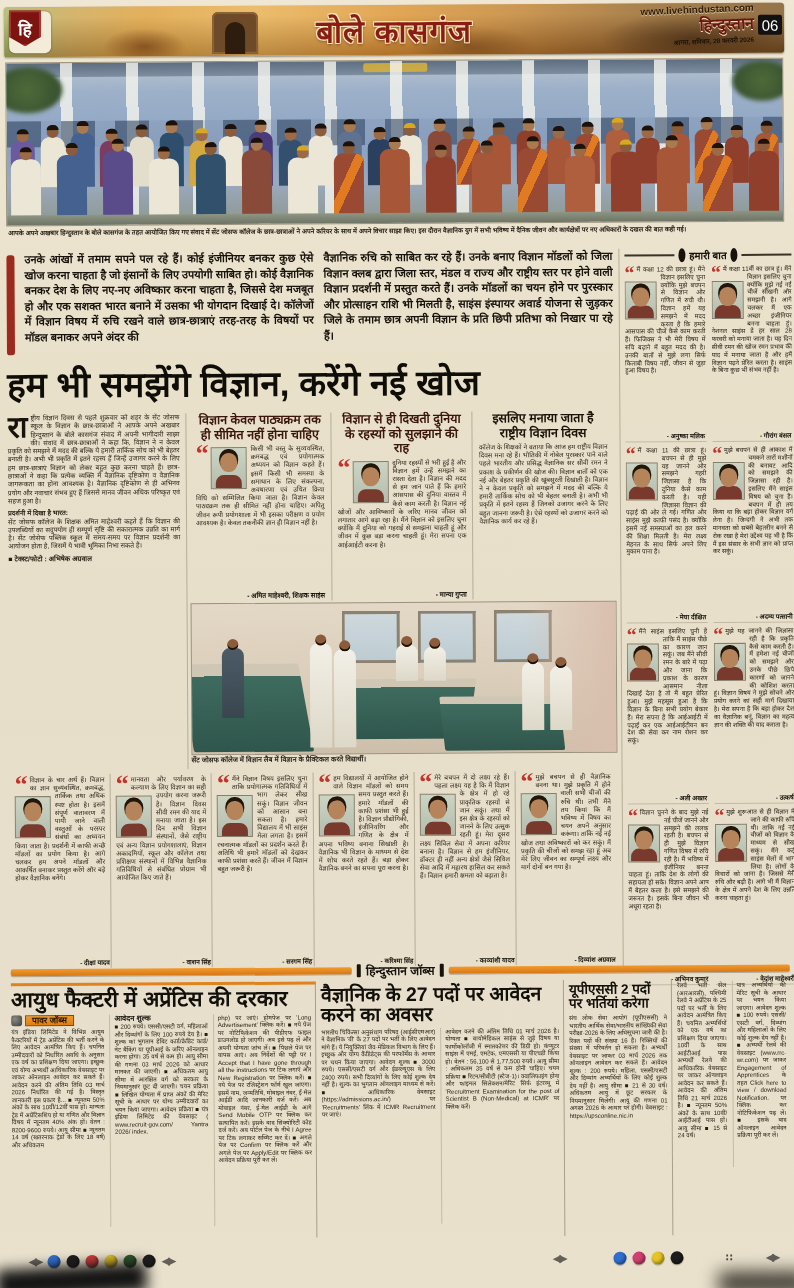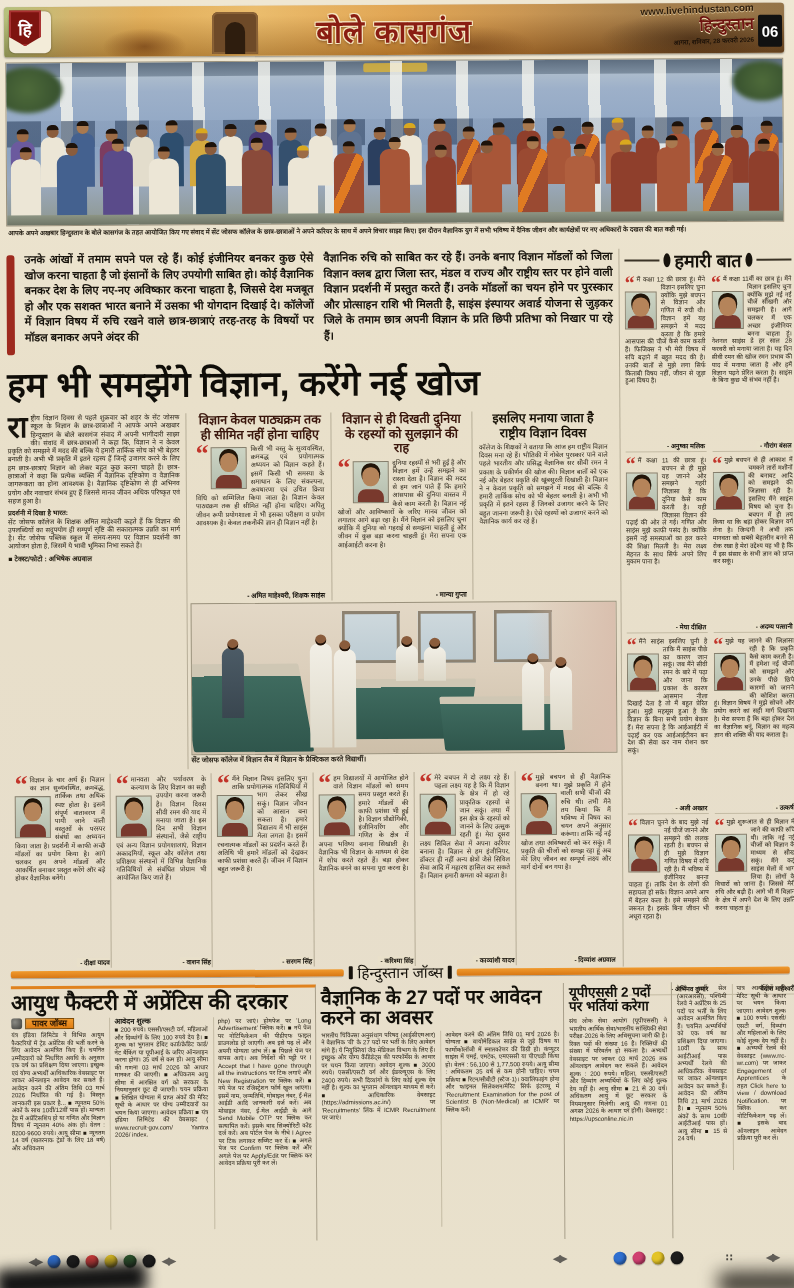--- a/index.html
+++ b/index.html
@@ -25,21 +25,21 @@
   .mh-logo-bed{position:absolute;left:5px;top:4px;width:42px;height:42px;background:#f3ecd9;border-radius:6px;box-shadow:0 0 2px rgba(0,0,0,.5);}
   .mh-logo{position:absolute;left:5px;top:3px;width:32px;height:36px;background:#7e1410;
     clip-path:polygon(0 0,100% 0,100% 74%,50% 100%,0 74%);display:flex;align-items:center;justify-content:center;
     color:#fff;font-weight:bold;font-size:17px;box-shadow:inset 0 0 0 2px #a33;}
   .mh-title{position:absolute;left:0;right:0;top:4px;text-align:center;font-size:31px;font-weight:800;color:#8a1d12;letter-spacing:1px;
     text-shadow:1px 1px 0 #f6e7c2,-1px -1px 0 #f6e7c2,1px -1px 0 #f6e7c2,-1px 1px 0 #f6e7c2,0 2px 3px rgba(60,20,5,.5);}
   .mh-right{position:absolute;right:30px;top:2px;width:185px;text-align:right;}
   .mh-web{font-size:10px;font-weight:bold;color:#2e1d0c;text-shadow:0 1px 0 rgba(255,240,200,.6);transform:rotate(-2deg);}
   .mh-brand{font-size:16px;font-weight:800;color:#6e1410;text-shadow:0 1px 0 #f6e7c2;transform:rotate(-2deg);margin-top:-1px;}
   .mh-date{font-size:6.5px;font-weight:bold;color:#1d1208;transform:rotate(-2deg);margin-top:1px;}
-  .mh-page{position:absolute;right:2px;top:12px;width:24px;height:32px;background:#111;color:#fff;font-weight:bold;font-size:15px;
+  .mh-page{position:absolute;right:2px;top:12px;width:24px;height:20px;background:#111;color:#fff;font-weight:normal;font-size:15px;
     display:flex;align-items:center;justify-content:center;border-radius:2px;}
 
   
   .gphoto{position:absolute;top:60px;left:8px;right:8px;height:162px;overflow:hidden;border:1px solid #9a917c;
     background:linear-gradient(180deg,#b9c6cf 0%,#9db0c9 18%,#8ba3c2 55%,#9aa9bd 75%,#8e978f 100%);}
   .gp-roof{position:absolute;top:0;left:0;right:0;height:14px;background:linear-gradient(180deg,#5e6e80,#7d8ea0);}
   .gp-sign{position:absolute;top:2px;left:46%;width:64px;height:9px;background:#d8b23a;border-radius:2px;opacity:.85;}
   .gp-tree{position:absolute;border-radius:50%;background:radial-gradient(circle,#4e6b3a,#3a5430 70%);filter:blur(2px);}
   .gp-pillars{position:absolute;inset:0;background:repeating-linear-gradient(90deg,transparent 0 54px,rgba(245,245,238,.8) 54px 66px);}
   .gp-band{position:absolute;left:0;right:0;top:58px;height:26px;background:repeating-linear-gradient(90deg,rgba(38,58,88,.55) 0 34px,rgba(120,140,170,.25) 34px 54px);}
@@ -86,40 +86,40 @@
   .coat{position:absolute;width:22px;border-radius:8px 8px 0 0;background:linear-gradient(#f2efe6,#ddd8c8);}
   .coat:before{content:"";position:absolute;top:-9px;left:50%;transform:translateX(-50%);width:11px;height:11px;border-radius:50%;background:#8a5c3c;box-shadow:0 -2px 0 0 #1d120a inset;}
   .coat.dark{background:linear-gradient(#4c5b66,#39464f);}
   .lab-cap{position:absolute;top:754px;left:190px;width:424px;font-size:7px;font-weight:bold;color:#2a241a;}
 
   
   .sidebar{position:absolute;top:250px;left:620px;width:167px;height:718px;border-left:1px solid #b6ad97;padding-left:5px;}
   .hb-head{display:flex;align-items:center;gap:4px;justify-content:center;margin-bottom:3px;}
   .hb-line{flex:1;height:2px;background:#3a3326;}
   .hb-lens{width:7px;height:14px;background:#17130c;border-radius:50%;}
-  .hb-title{font-size:18px;font-weight:800;color:#17130c;white-space:nowrap;}
+  .hb-title{font-size:10px;font-weight:800;color:#17130c;white-space:nowrap;}
   .hb-grid{display:grid;grid-template-columns:1fr 1fr;column-gap:6px;row-gap:4px;}
   .sq{position:relative;height:166px;overflow:hidden;padding-bottom:10px;border-bottom:1px solid #c3baa3;}
   .sq .qm{font-size:20px;line-height:14px;}
   .sq .pt{width:30px;height:36px;clear:left;}
   .sqt{font-size:6.3px;line-height:7.8px;color:#241e12;text-align:justify;}
   .sqa{position:absolute;bottom:1px;right:1px;font-size:6.5px;font-weight:800;color:#17130c;background:rgba(233,224,202,.85);padding-left:3px;}
 
   
   .bquotes{position:absolute;top:772px;left:8px;width:606px;height:194px;display:flex;}
   .bq{flex:1;position:relative;overflow:hidden;padding:2px 5px 11px 5px;border-right:1px solid #b6ad97;}
   .bq:last-child{border-right:none;}
   .bq .pt{clear:left;}
 
   
   .jobs{position:absolute;top:962px;left:8px;right:7px;height:282px;}
   .jobs-head{display:flex;align-items:center;gap:5px;margin-bottom:2px;}
   .jh-bar{flex:1;height:7px;background:linear-gradient(#f09a2e,#d87714);border-radius:2px;box-shadow:0 1px 0 rgba(0,0,0,.25);}
   .jh-tick{width:4px;height:13px;background:#17130c;border-radius:1px;}
-  .jh-label{font-size:15px;font-weight:400;color:#17130c;white-space:nowrap;}
+  .jh-label{font-size:12px;font-weight:700;color:#17130c;white-space:nowrap;}
   .jobs-row{display:flex;height:256px;}
   .jart{position:relative;overflow:hidden;border-right:1px solid #a89f8a;padding:2px 4px 0 0;}
   .jart:last-child{border-right:none;}
   .jhl{font-weight:800;color:#12100a;line-height:1.05;margin:1px 0 3px 0;}
   .jcols{display:flex;gap:5px;}
   .jc{flex:1;font-size:6.1px;line-height:7.5px;color:#241e12;text-align:justify;overflow:hidden;border-left:1px solid #c3baa3;padding-left:4px;}
   .jc:first-child{border-left:none;padding-left:0;}
   .badge-row{display:flex;align-items:center;gap:3px;margin-bottom:2px;}
   .pj-icon{width:11px;height:11px;border-radius:3px;background:radial-gradient(circle at 35% 35%,#8a8a84,#3c3c38);flex:0 0 auto;}
   .pj-badge{background:linear-gradient(#f09a2e,#e07d12);color:#241303;font-weight:800;font-size:8.5px;padding:1px 6px;border:1px solid #7c4a08;white-space:nowrap;}

